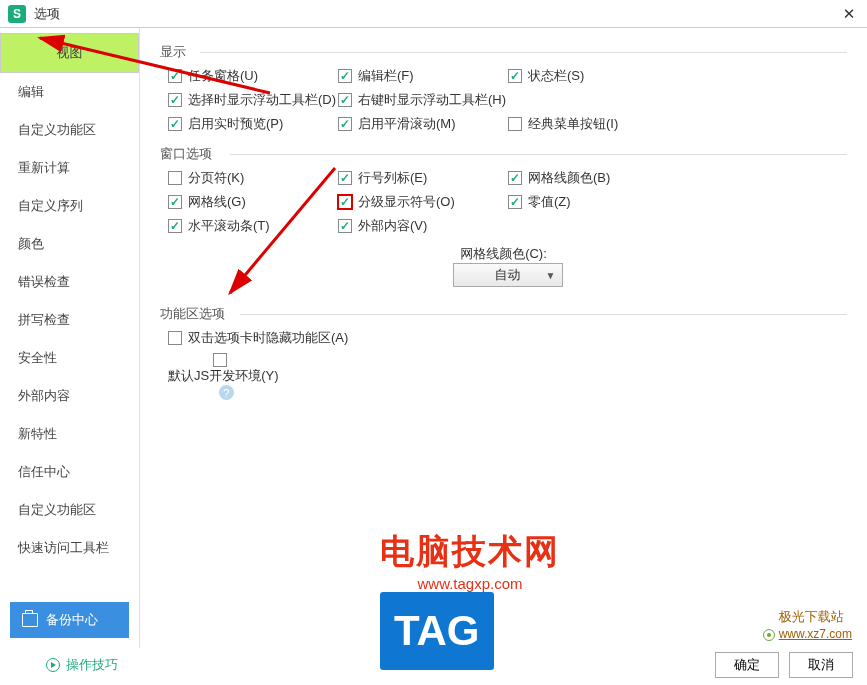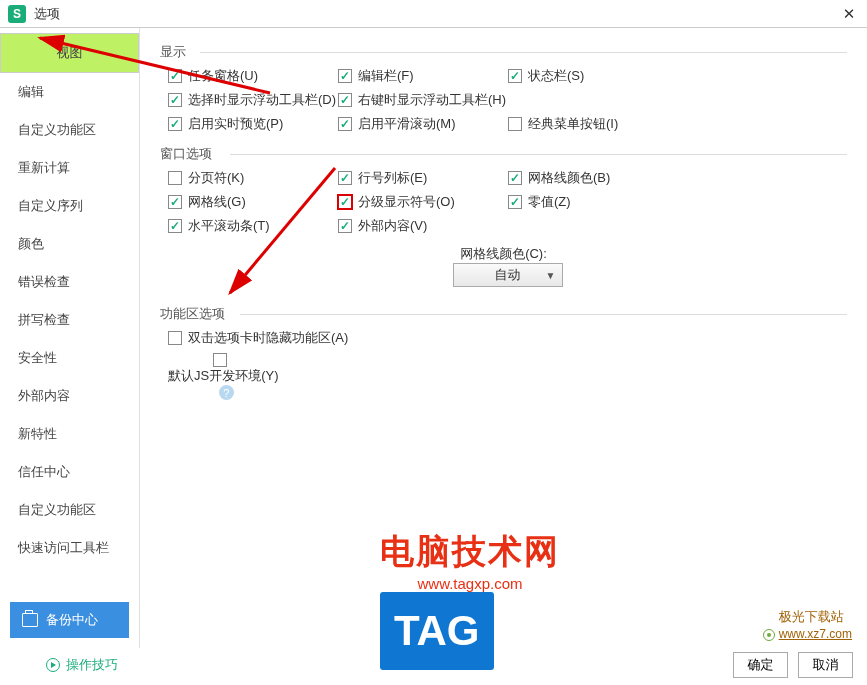--- a/index.html
+++ b/index.html
@@ -42,21 +42,21 @@
 
 .help-icon { display: inline-flex; width: 15px; height: 15px; border-radius: 50%; background: #b8d8f0; color: #fff; align-items: center; justify-content: center; font-size: 11px; margin-left: 6px; cursor: pointer; }
 
 .arrow-svg { position: absolute; pointer-events: none; z-index: 50; }
 
 .footer { position: absolute; bottom: 0; left: 0; right: 0; height: 40px; display: flex; align-items: center; padding: 0 14px; margin-left: 32px; }
 .tips { color: #1aad7a; display: flex; align-items: center; cursor: pointer; }
 .tips .play { width: 14px; height: 14px; border: 1.5px solid #1aad7a; border-radius: 50%; margin-right: 6px; display: flex; align-items: center; justify-content: center; }
 .tips .play::after { content: ''; border-left: 5px solid #1aad7a; border-top: 3px solid transparent; border-bottom: 3px solid transparent; margin-left: 1px; }
 .footer-spacer { flex: 1; }
-.btn { width: 55px; height: 26px; border: 1px solid #aaa; background: #fff; margin-left: 10px; cursor: pointer; font-family: inherit; font-size: 13px; }
+.btn { width: 64px; height: 26px; border: 1px solid #aaa; background: #fff; margin-left: 10px; cursor: pointer; font-family: inherit; font-size: 13px; }
 
 .watermark { position: absolute; bottom: 15px; left: 380px; display: flex; align-items: flex-start; pointer-events: none; z-index: 40; flex-direction: column; }
 .wm-text { text-align: center; margin-right: 15px; }
 .wm-text .big { font-size: 34px; font-weight: bold; color: #e83015; letter-spacing: 2px; }
 .wm-text .url { font-size: 15px; color: #e83015; }
 .wm-tag { background: #0f77d1; color: #fff; font-size: 42px; font-weight: bold; padding: 15px 14px; border-radius: 3px; }
 .wm-logo { position: absolute; right: 15px; bottom: 44px; color: #a16207; font-size: 13px; display: flex; align-items: flex-end; }
 .wm-logo .dot { width: 12px; height: 12px; border: 1.5px solid #6fa93a; border-radius: 50%; margin-right: 4px; position: relative; }
 .wm-logo .dot::after { content: ''; position: absolute; left: 3px; top: 3px; width: 4px; height: 4px; background: #6fa93a; border-radius: 50%; }
 </style>

